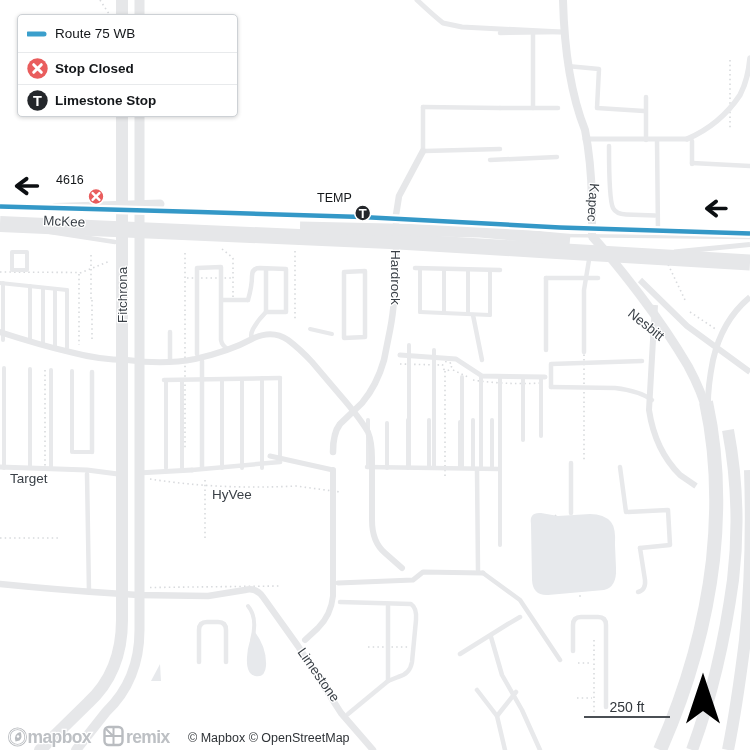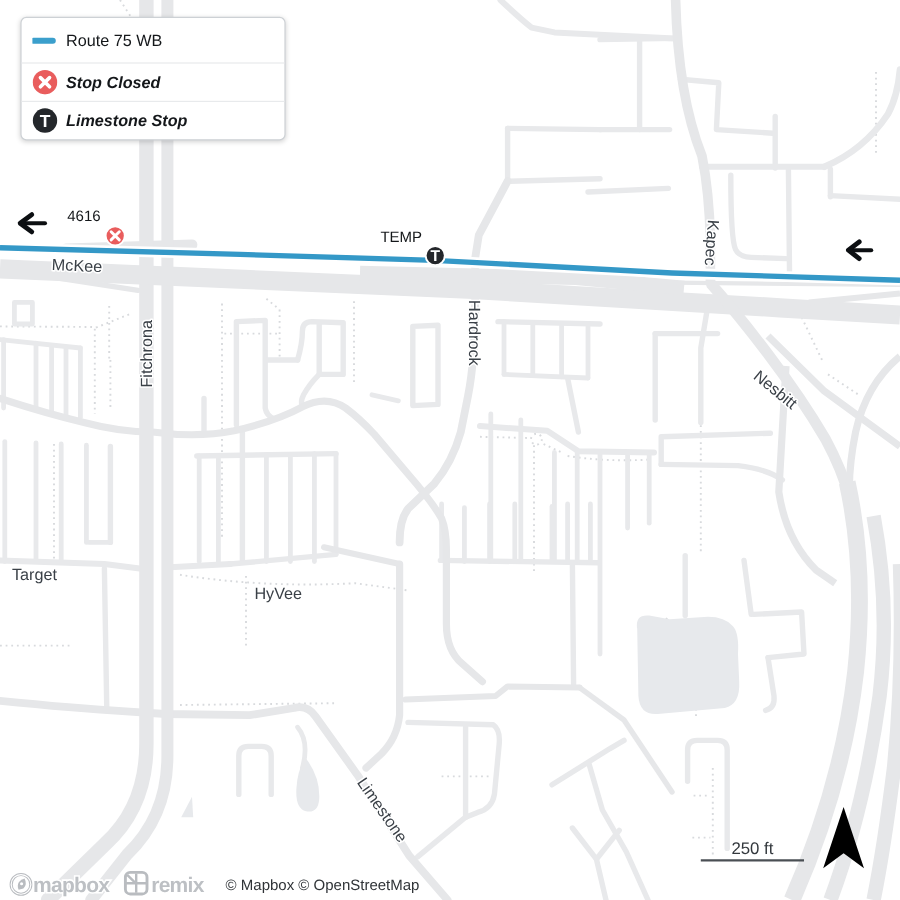--- a/index.html
+++ b/index.html
@@ -8,21 +8,21 @@
   #map{position:absolute;left:0;top:0;}
   .legend{position:absolute;left:17px;top:14px;width:219px;background:#fff;
     border:1px solid #cdd1d5;border-radius:5px;box-shadow:0 1px 4px rgba(0,0,0,.18);
     font-family:"Liberation Sans", sans-serif;z-index:10;}
   .lrow{display:flex;align-items:center;height:37px;padding:0 9px;text-align:center;}
   .lrow:first-child{height:37px;}
   .lrow:nth-child(2),.lrow:nth-child(3){height:31px;}
   .lrow + .lrow{border-top:1px solid #e8eaec;}
   .lrow .ic{width:26px;display:flex;align-items:center;justify-content:flex-start;flex:0 0 26px;}
   .lrow .tx{font-size:13.5px;color:#14171a;margin-left:2px;}
-  .bold{font-weight:bold;font-style:italic;}
+  .bold{font-weight:bold;}
 </style>
 </head>
 <body>
 <svg id="map" width="750" height="750" viewBox="0 0 750 750">
   <rect width="750" height="750" fill="#ffffff"></rect>
 
   <g stroke="#d8dadd" stroke-width="1.6" fill="none" stroke-dasharray="1.5 3.2">
     <path d="M0,272 L80,272.5"></path>
     <path d="M80,273 L110,261"></path>
       <path d="M79,274 L79,345"></path>

